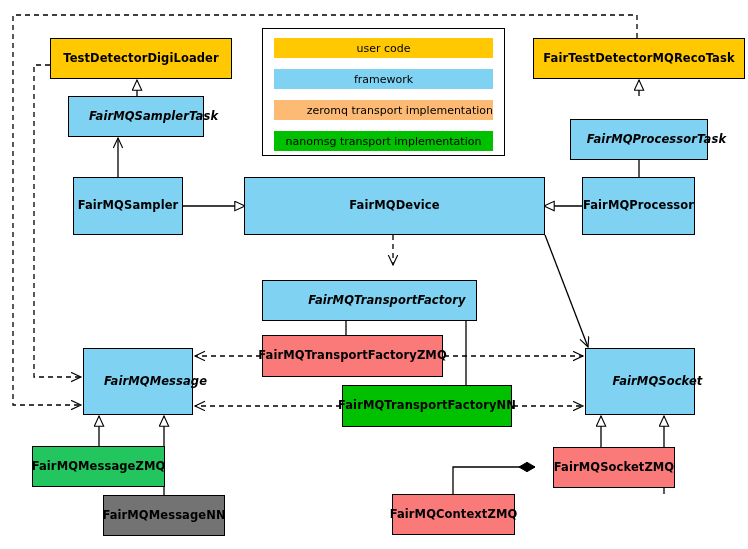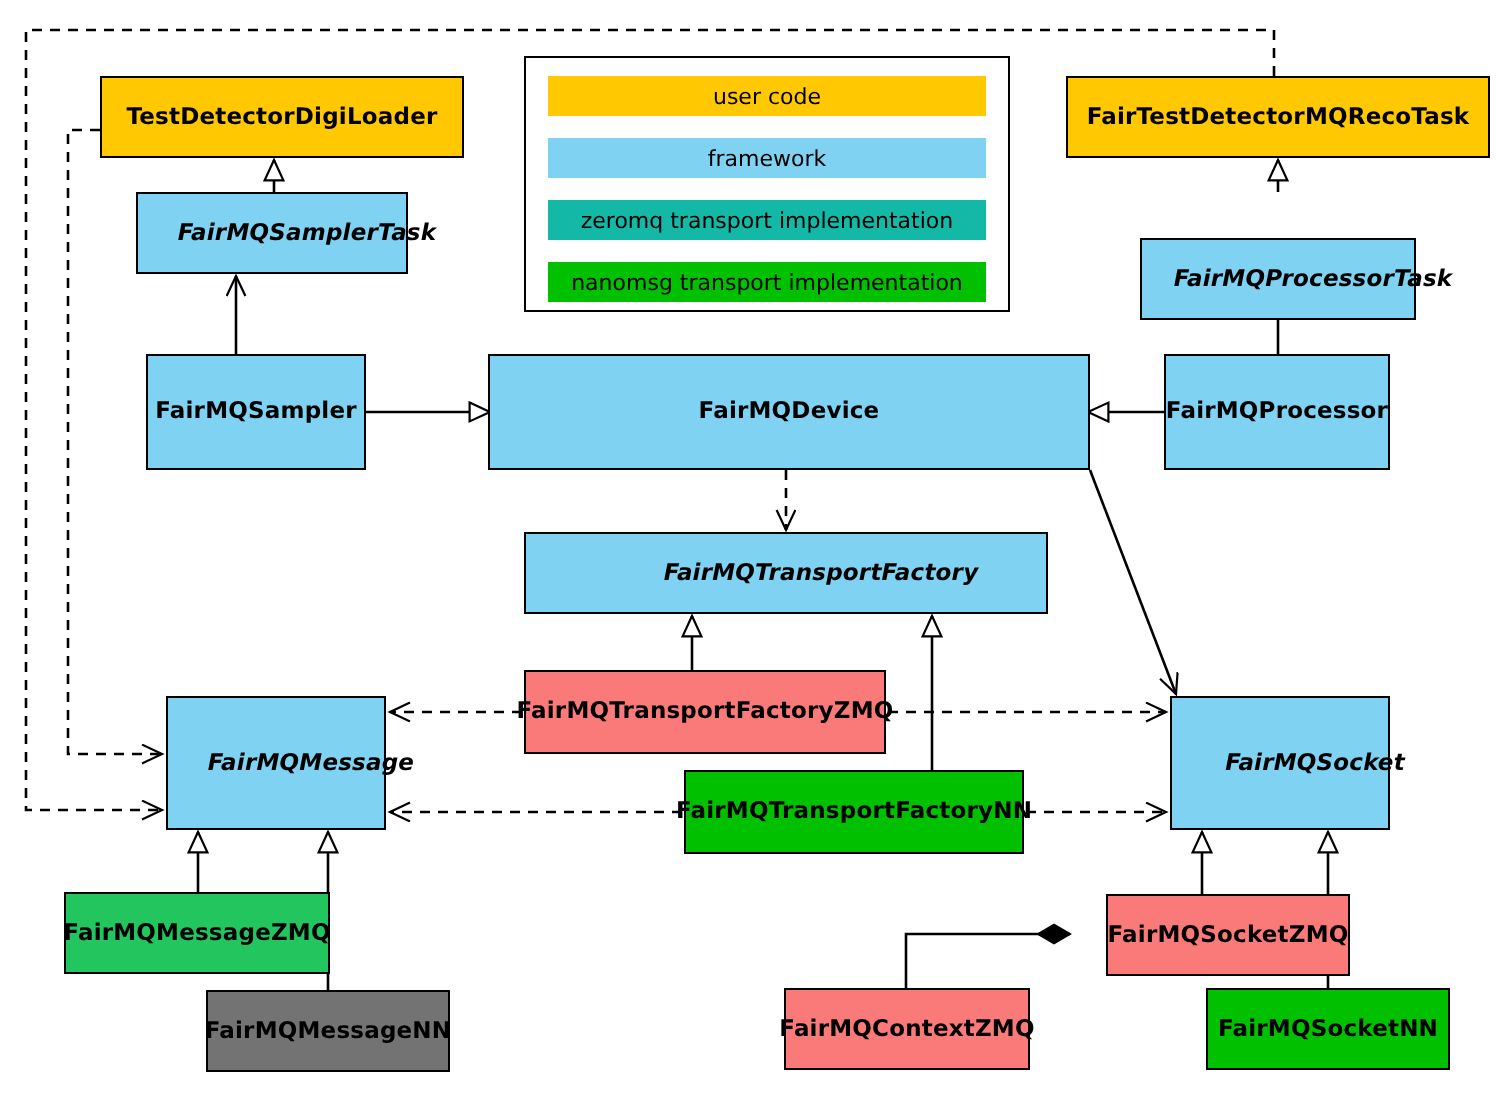--- a/index.html
+++ b/index.html
@@ -127,21 +127,21 @@
     </g>
   </svg>
 
   <div class="legend-box" style="left:262px; top:28px; width:243px; height:128px;">
     <div class="legend-row" style="background:#FFC800;">
       <span>user code</span>
     </div>
     <div class="legend-row" style="background:#7FD2F2;">
       <span>framework</span>
     </div>
-    <div class="legend-row" style="background:#14b8a6;">
+    <div class="legend-row" style="background:#fdba74;justify-content:flex-end;">
       <span>zeromq transport implementation</span>
     </div>
     <div class="legend-row" style="background:#00C000;">
       <span>nanomsg transport implementation</span>
     </div>
   </div>
 
   <div class="node" style="left:50px; top:38px; width:182px; height:41px; background:#FFC800;">TestDetectorDigiLoader</div>
 
   <div class="node abstract" style="left:68px; top:96px; width:136px; height:41px; background:#7FD2F2;">FairMQSamplerTask</div>
@@ -149,33 +149,32 @@
   <div class="node" style="left:73px; top:177px; width:110px; height:58px; background:#7FD2F2;">FairMQSampler</div>
 
   <div class="node" style="left:244px; top:177px; width:301px; height:58px; background:#7FD2F2;">FairMQDevice</div>
 
   <div class="node" style="left:582px; top:177px; width:113px; height:58px; background:#7FD2F2;">FairMQProcessor</div>
 
   <div class="node abstract" style="left:570px; top:96px; width:138px; height:41px; background:#7FD2F2;margin-top:23px;">FairMQProcessorTask</div>
 
   <div class="node" style="left:533px; top:38px; width:212px; height:41px; background:#FFC800;">FairTestDetectorMQRecoTask</div>
 
-  <div class="node abstract" style="left:262px; top:266px; width:262px; height:41px; background:#7FD2F2;">FairMQTransportFactory</div>
+  <div class="node abstract" style="left:262px; top:280px; width:215px; height:41px; background:#7FD2F2;">FairMQTransportFactory</div>
 
   <div class="node" style="left:262px; top:335px; width:181px; height:42px; background:#FA7A7A;">FairMQTransportFactoryZMQ</div>
 
   <div class="node" style="left:342px; top:385px; width:170px; height:42px; background:#00C000;">FairMQTransportFactoryNN</div>
 
   <div class="node abstract" style="left:83px; top:348px; width:110px; height:67px; background:#7FD2F2;">FairMQMessage</div>
 
   <div class="node abstract" style="left:585px; top:348px; width:110px; height:67px; background:#7FD2F2;">FairMQSocket</div>
 
   <div class="node" style="left:32px; top:446px; width:133px; height:41px; background:#22c55e;">FairMQMessageZMQ</div>
 
   <div class="node" style="left:103px; top:495px; width:122px; height:41px; background:#737373;">FairMQMessageNN</div>
 
   <div class="node" style="left:553px; top:447px; width:122px; height:41px; background:#FA7A7A;">FairMQSocketZMQ</div>
 
-  <div class="node" style="left:603px; top:494px; width:122px; height:41px; background:#00C000;">FairMQSocketNN</div>
 
   <div class="node" style="left:392px; top:494px; width:123px; height:41px; background:#FA7A7A;">FairMQContextZMQ</div>
 
 </div>
 
 </body></html>

